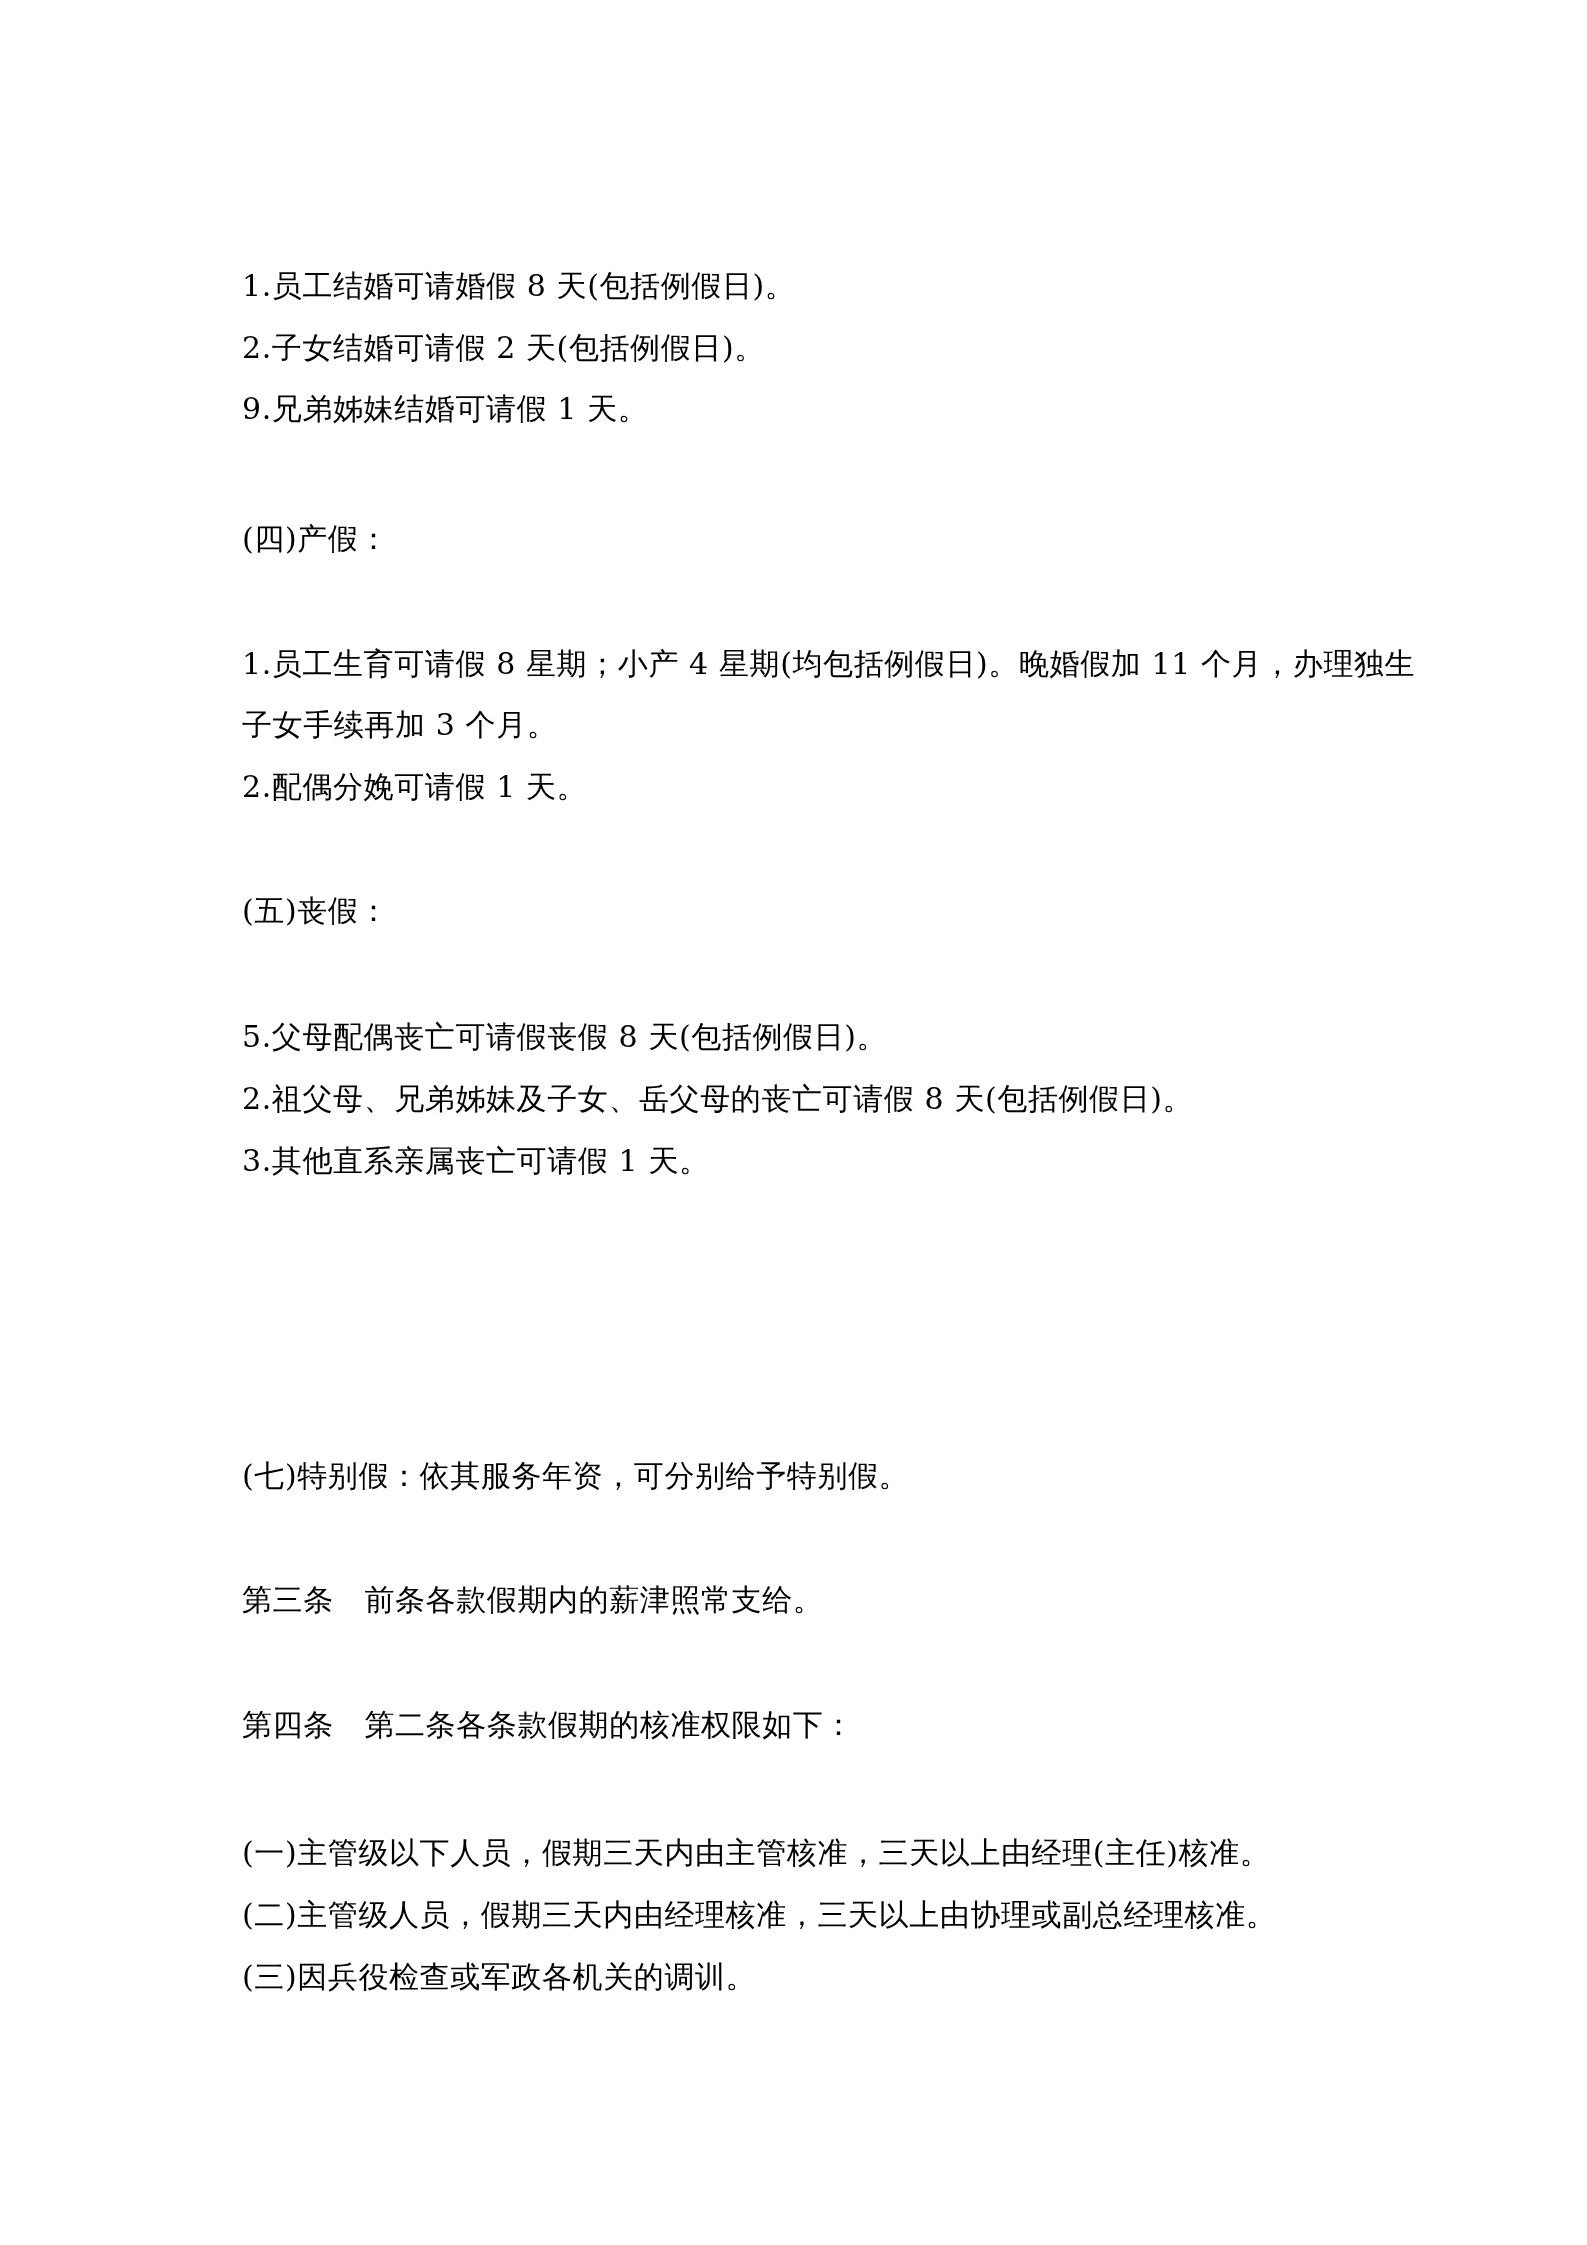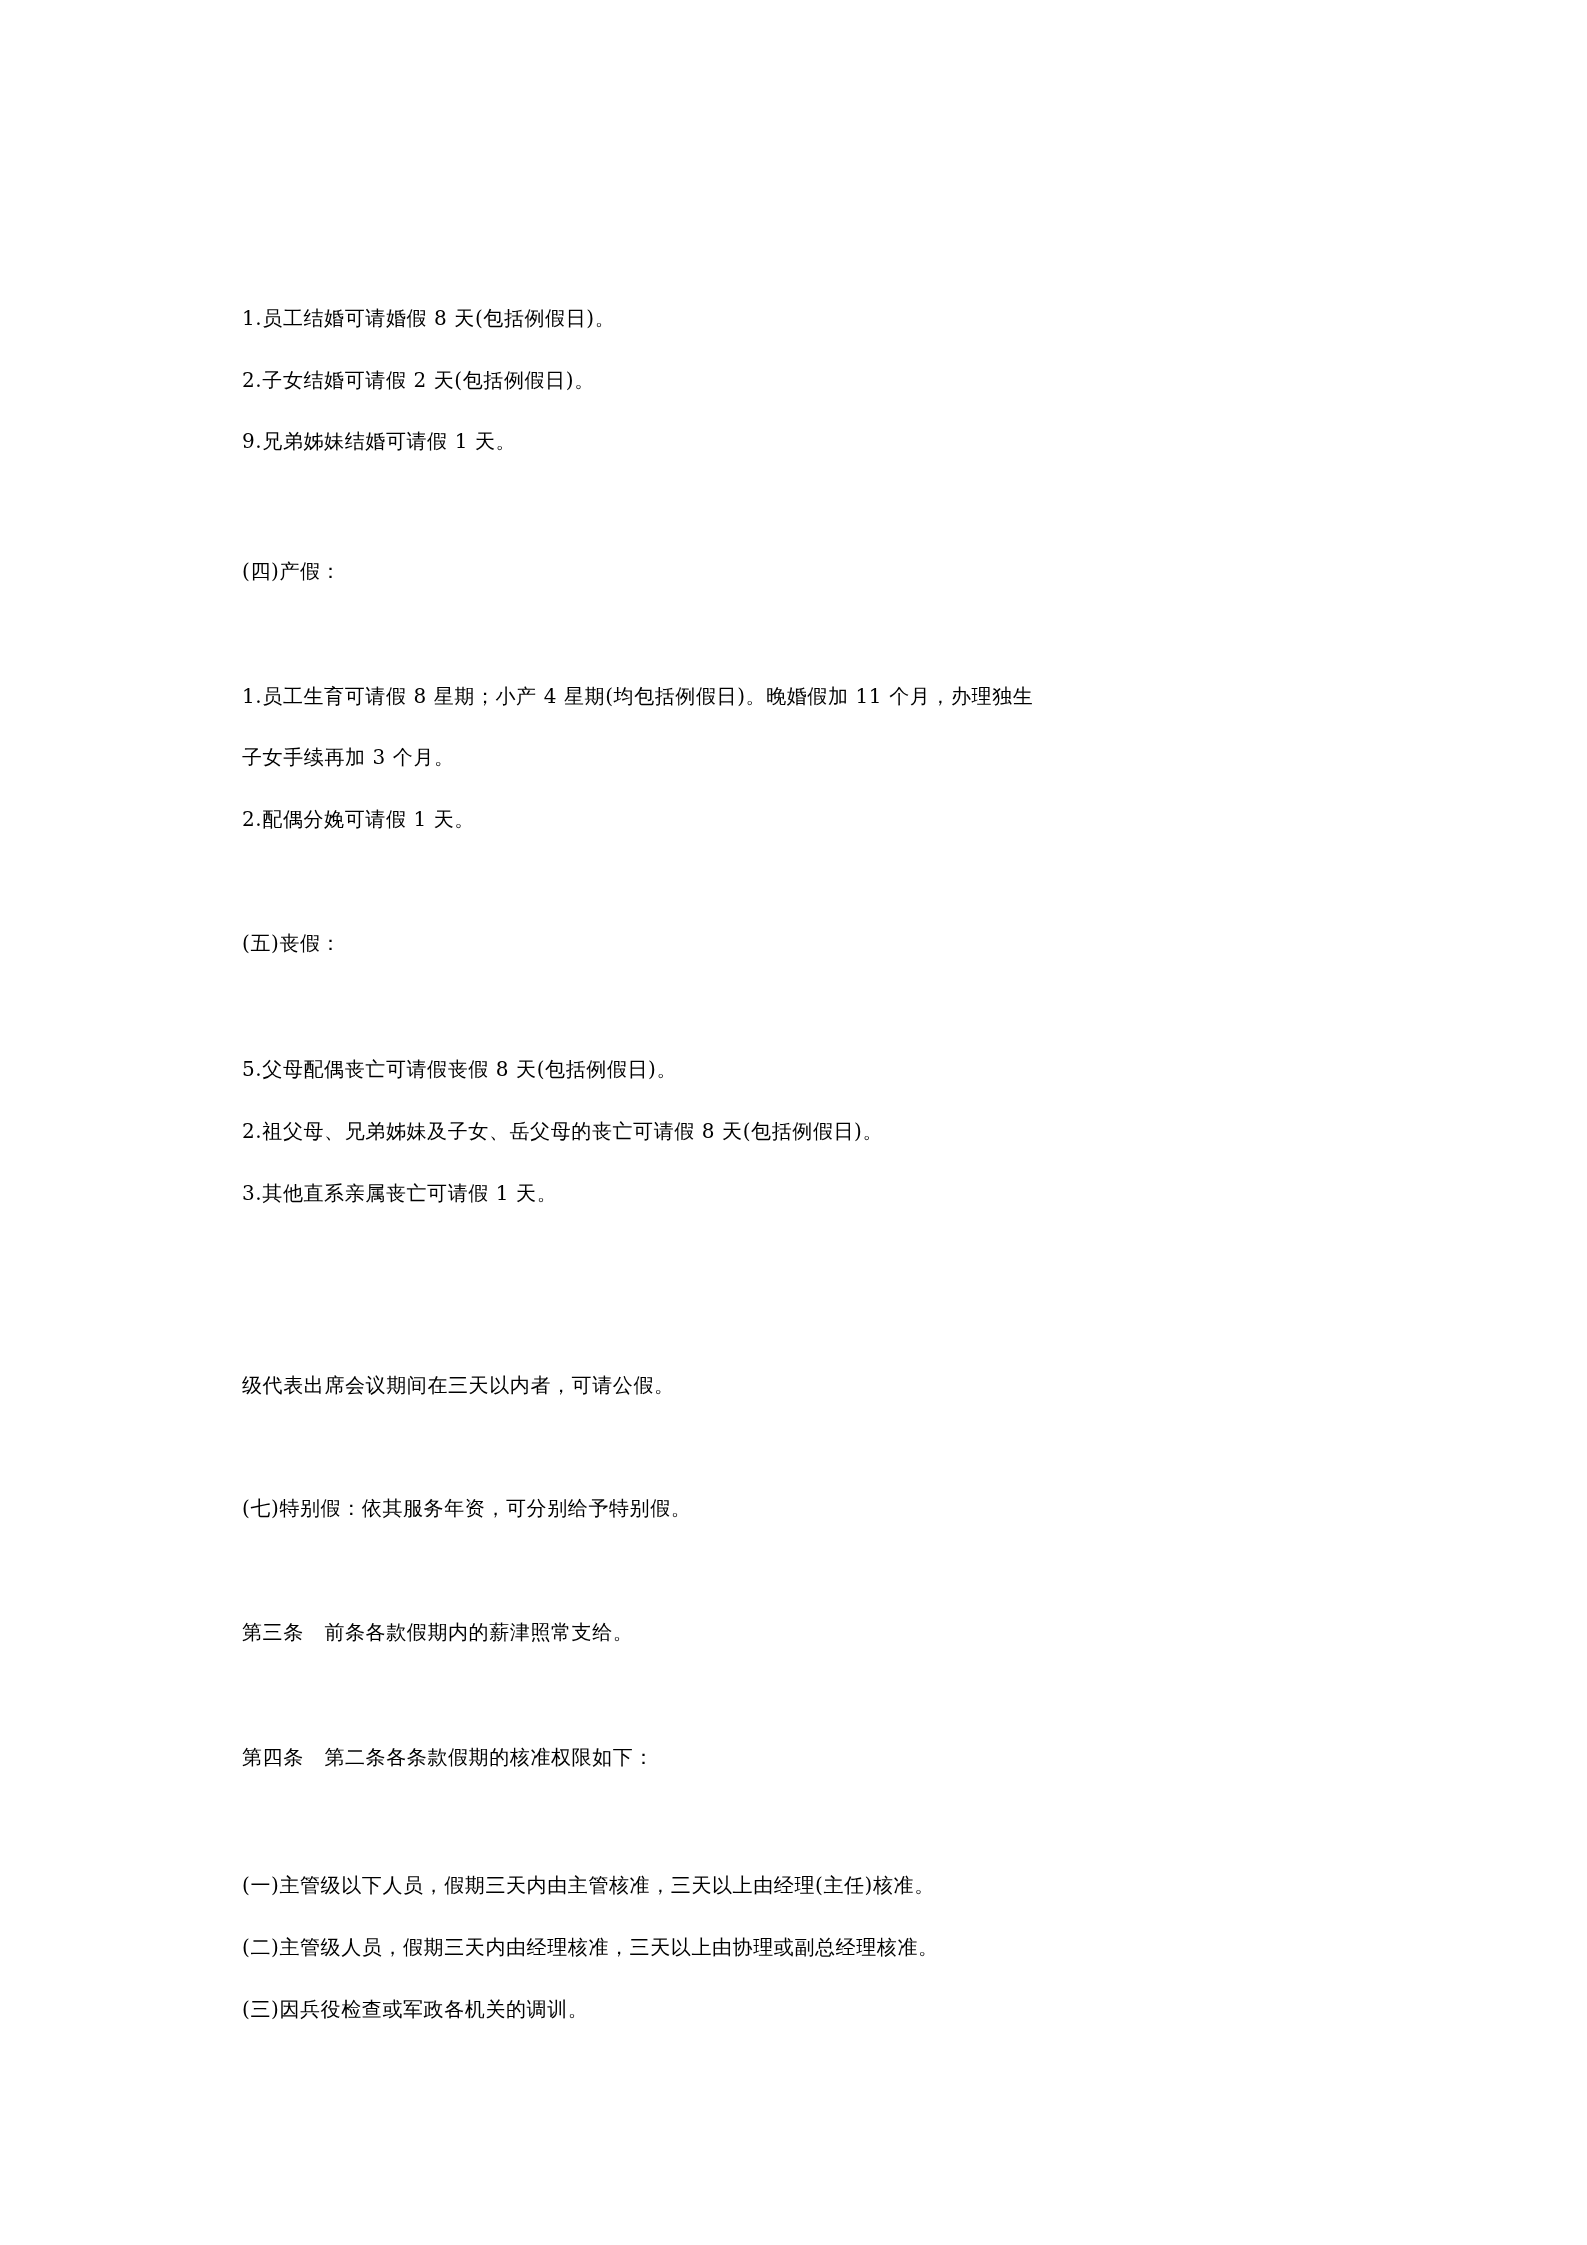--- a/index.html
+++ b/index.html
@@ -18,47 +18,45 @@
     .page {
       position: absolute;
       left: 0; top: 0;
       width: 1587px;
       height: 2245px;
       background: #ffffff;
     }
     .line {
       position: absolute;
       left: 242px;
-      font-size: 20px;
+      font-size: 30px;
       line-height: 34px;
       height: 34px;
       white-space: nowrap;
       letter-spacing: 0.6px;
-      margin-top: 32px;
     }
   </style>
 </head>
 <body>
 
 <div class="page">
   <div class="line" style="top:269px">1.员工结婚可请婚假 8 天(包括例假日)。</div>
   <div class="line" style="top:331px">2.子女结婚可请假 2 天(包括例假日)。</div>
   <div class="line" style="top:392px">9.兄弟姊妹结婚可请假 1 天。</div>
 
   <div class="line" style="top:522px">(四)产假：</div>
   <div class="line" style="top:647px">1.员工生育可请假 8 星期；小产 4 星期(均包括例假日)。晚婚假加 11 个月，办理独生</div>
   <div class="line" style="top:708px">子女手续再加 3 个月。</div>
   <div class="line" style="top:770px">2.配偶分娩可请假 1 天。</div>
 
   <div class="line" style="top:894px">(五)丧假：</div>
   <div class="line" style="top:1020px">5.父母配偶丧亡可请假丧假 8 天(包括例假日)。</div>
   <div class="line" style="top:1082px">2.祖父母、兄弟姊妹及子女、岳父母的丧亡可请假 8 天(包括例假日)。</div>
   <div class="line" style="top:1144px">3.其他直系亲属丧亡可请假 1 天。</div>
 
-  <div class="line" style="top:1336px">级代表出席会议期间在三天以内者，可请公假。</div>
 
   <div class="line" style="top:1459px">(七)特别假：依其服务年资，可分别给予特别假。</div>
 
   <div class="line" style="top:1583px">第三条　前条各款假期内的薪津照常支给。</div>
   <div class="line" style="top:1708px">第四条　第二条各条款假期的核准权限如下：</div>
 
   <div class="line" style="top:1836px">(一)主管级以下人员，假期三天内由主管核准，三天以上由经理(主任)核准。</div>
   <div class="line" style="top:1898px">(二)主管级人员，假期三天内由经理核准，三天以上由协理或副总经理核准。</div>
   <div class="line" style="top:1960px">(三)因兵役检查或军政各机关的调训。</div>
 </div>

